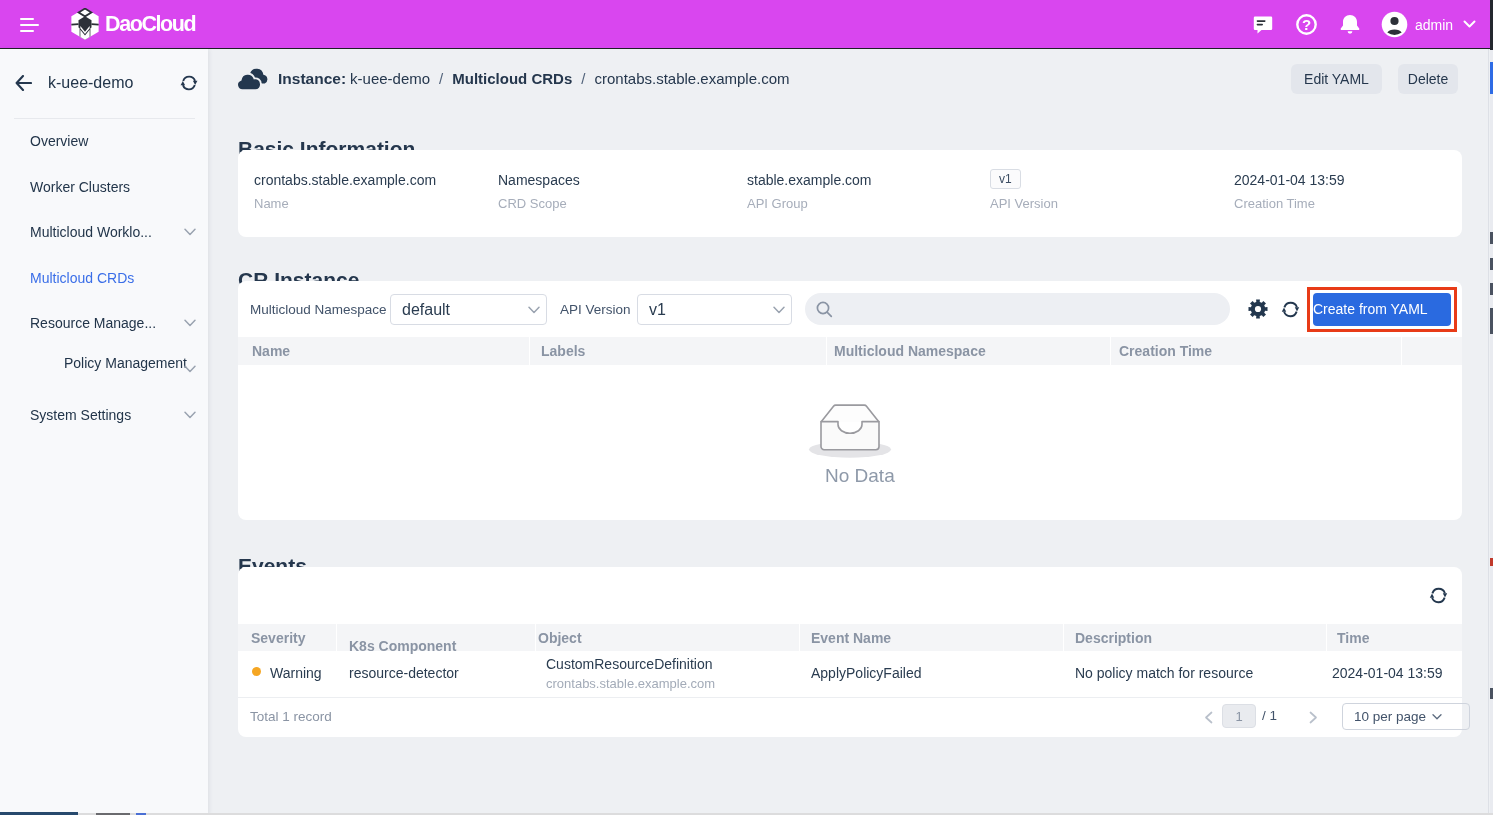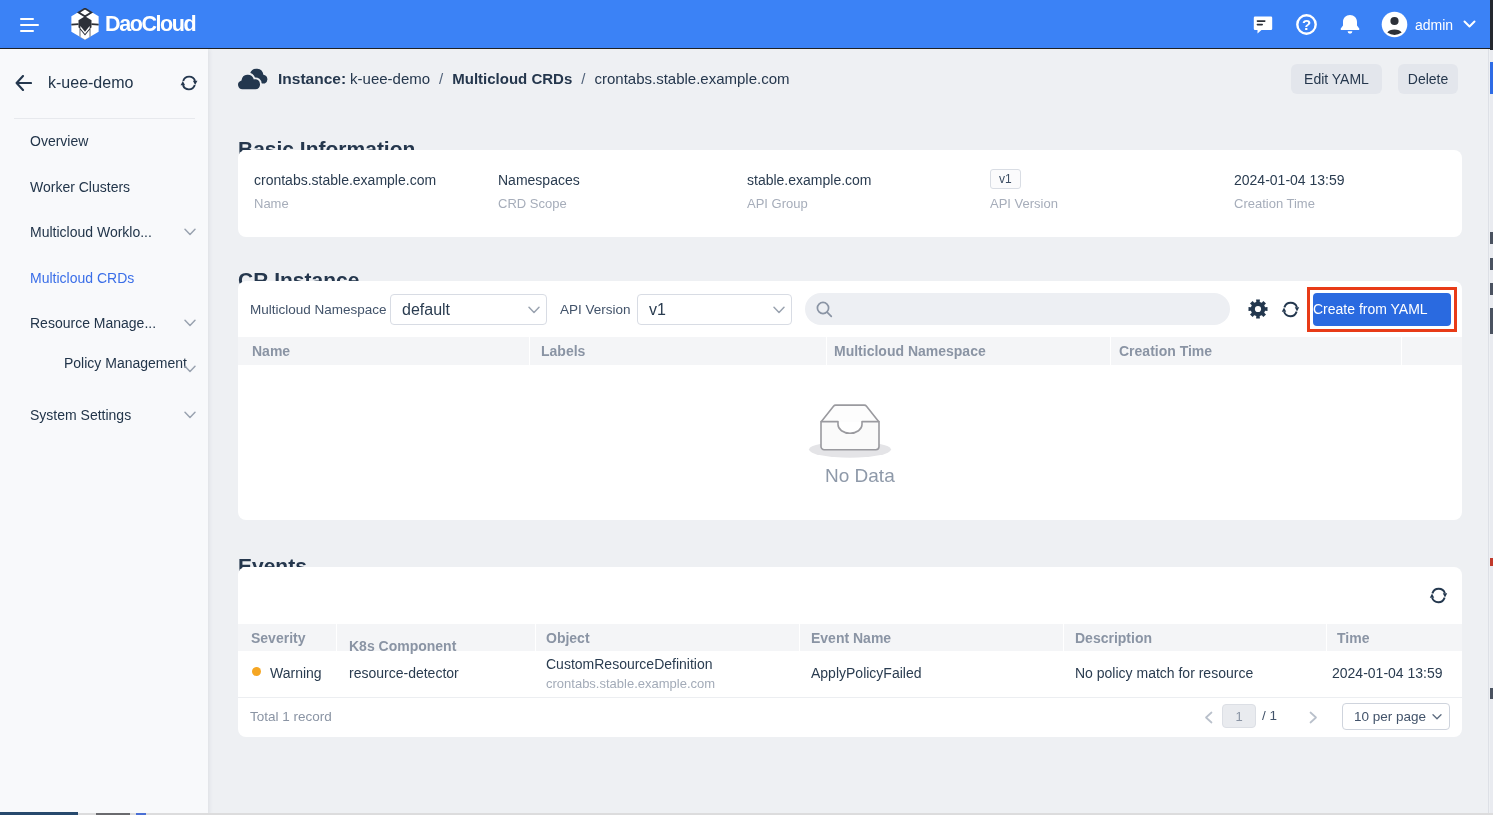--- a/index.html
+++ b/index.html
@@ -1,21 +1,21 @@
 <!DOCTYPE html>
 <html><head>
 <meta charset="utf-8">
 <style>
   * { margin:0; padding:0; box-sizing:border-box; }
   html,body { width:1493px; height:815px; overflow:hidden; }
   body { font-family:"Liberation Sans", sans-serif; background:#eef0f3; position:relative; color:#2a3c50; }
   .abs { position:absolute; }
   svg { display:block; }
 
-  .topbar { position:absolute; left:0; top:0; width:1490px; height:49px; background:#3b82f6; }
+  .topbar { position:absolute; left:0; top:0; width:1490px; height:49px; background:#d946ef; }
   .hamburger div { position:absolute; height:2.8px; background:#fff; border-radius:1.4px; }
 
   .sidebar { position:absolute; left:0; top:49px; width:208px; height:766px; background:#f8f9fb; box-shadow:1px 0 4px rgba(60,70,90,0.10); }
   .menu-item { position:absolute; left:30px; font-size:14px; color:#22354a; white-space:nowrap; }
 
   .gbtn { position:absolute; height:30px; background:#e3e6ec; border-radius:6px; font-size:14px; color:#25374d; text-align:center; }
   .sec-h { position:absolute; font-size:21px; font-weight:bold; color:#25374d;margin-top:16px; }
   .card { position:absolute; background:#fff; border-radius:8px; }
 
   .bi-val { position:absolute; font-size:14px; color:#2a3c50; white-space:nowrap; }
@@ -199,21 +199,21 @@
   <svg class="abs" style="left:1191px; top:19px;" width="19" height="19" viewBox="0 0 19 19">
     <path d="M3.4 7.4 A6.6 6.6 0 0 1 15.9 7.2" fill="none" stroke="#23374e" stroke-width="1.9"></path>
     <polygon fill="#23374e" points="13.8,7.2 18.2,7.2 16.0,11.4"></polygon>
     <path d="M15.6 11.6 A6.6 6.6 0 0 1 3.1 11.8" fill="none" stroke="#23374e" stroke-width="1.9"></path>
     <polygon fill="#23374e" points="0.8,11.8 5.2,11.8 3.0,7.6"></polygon>
   </svg>
 
   <div class="abs" style="left:0; top:57px; width:1224px; height:27px; background:#f4f5f7;">
     <div class="th" style="left:13px; top:6px;">Severity</div>
     <div class="th" style="left:111px; top:14px;">K8s Component</div>
-    <div class="th" style="left:308px; top:6px;">Object</div>
+    <div class="th" style="left:300px; top:6px;">Object</div>
     <div class="th" style="left:573px; top:6px;">Event Name</div>
     <div class="th" style="left:837px; top:6px;">Description</div>
     <div class="th" style="left:1099px; top:6px;">Time</div>
     <div class="th-div" style="left:98px; top:0; height:100%;"></div>
     <div class="th-div" style="left:297px; top:0; height:100%;"></div>
     <div class="th-div" style="left:561px; top:0; height:100%;"></div>
     <div class="th-div" style="left:825px; top:0; height:100%;"></div>
     <div class="th-div" style="left:1088px; top:0; height:100%;"></div>
   </div>
 
@@ -229,21 +229,21 @@
 
   <div class="abs" style="left:12px; top:142px; font-size:13.5px; color:#8a94a4;">Total 1 record</div>
   <svg class="abs" style="left:966px; top:144px;" width="9" height="13" viewBox="0 0 9 13">
       <path d="M7.5 1.5 L2 6.5 L7.5 11.5" fill="none" stroke="#b9c0cb" stroke-width="1.7" stroke-linecap="round" stroke-linejoin="round"></path>
     </svg>
   <div class="abs" style="left:984px; top:137px; width:34px; height:24px; background:#e9ebef; border:1px solid #dcdfe5; border-radius:4px; font-size:13px; color:#8a94a4; text-align:center; line-height:23px;">1</div>
   <div class="abs" style="left:1024px; top:141px; font-size:13.5px; color:#42536a;">/ 1</div>
   <svg class="abs" style="left:1071px; top:144px;" width="9" height="13" viewBox="0 0 9 13">
       <path d="M1.5 1.5 L7 6.5 L1.5 11.5" fill="none" stroke="#b9c0cb" stroke-width="1.7" stroke-linecap="round" stroke-linejoin="round"></path>
     </svg>
-  <div class="abs" style="left:1104px; top:136px; width:108px; height:27px; border:1px solid #cfd4dd; border-radius:4px; font-size:13.5px; color:#42536a; padding-left:11px; line-height:25px;">10 per page</div>
+  <div class="abs" style="left:1104px; top:136px; width:128px; height:27px; border:1px solid #cfd4dd; border-radius:4px; font-size:13.5px; color:#42536a; padding-left:11px; line-height:25px;">10 per page</div>
   <svg class="abs" style="left:1194px; top:147px;" width="10" height="6" viewBox="0 0 10 6">
       <path d="M1 0.8 L5 4.8 L9 0.8" fill="none" stroke="#5b6a7e" stroke-width="1.3" stroke-linecap="round" stroke-linejoin="round"></path>
     </svg>
 </div>
 
 <div class="abs" style="left:1490px; top:0; width:3px; height:815px; background:#e9ebf0;"></div>
 <div class="abs" style="left:1488px; top:49px; width:1px; height:766px; background:#dde0e6;"></div>
 <div class="abs" style="left:1490px; top:0; width:3px; height:50px; background:#23272e;"></div>
 <div class="abs" style="left:1490px; top:62px; width:3px; height:32px; background:#2e6be5;"></div>
 <div class="abs" style="left:1490px; top:232px; width:3px; height:12px; background:#4a5260;"></div>

